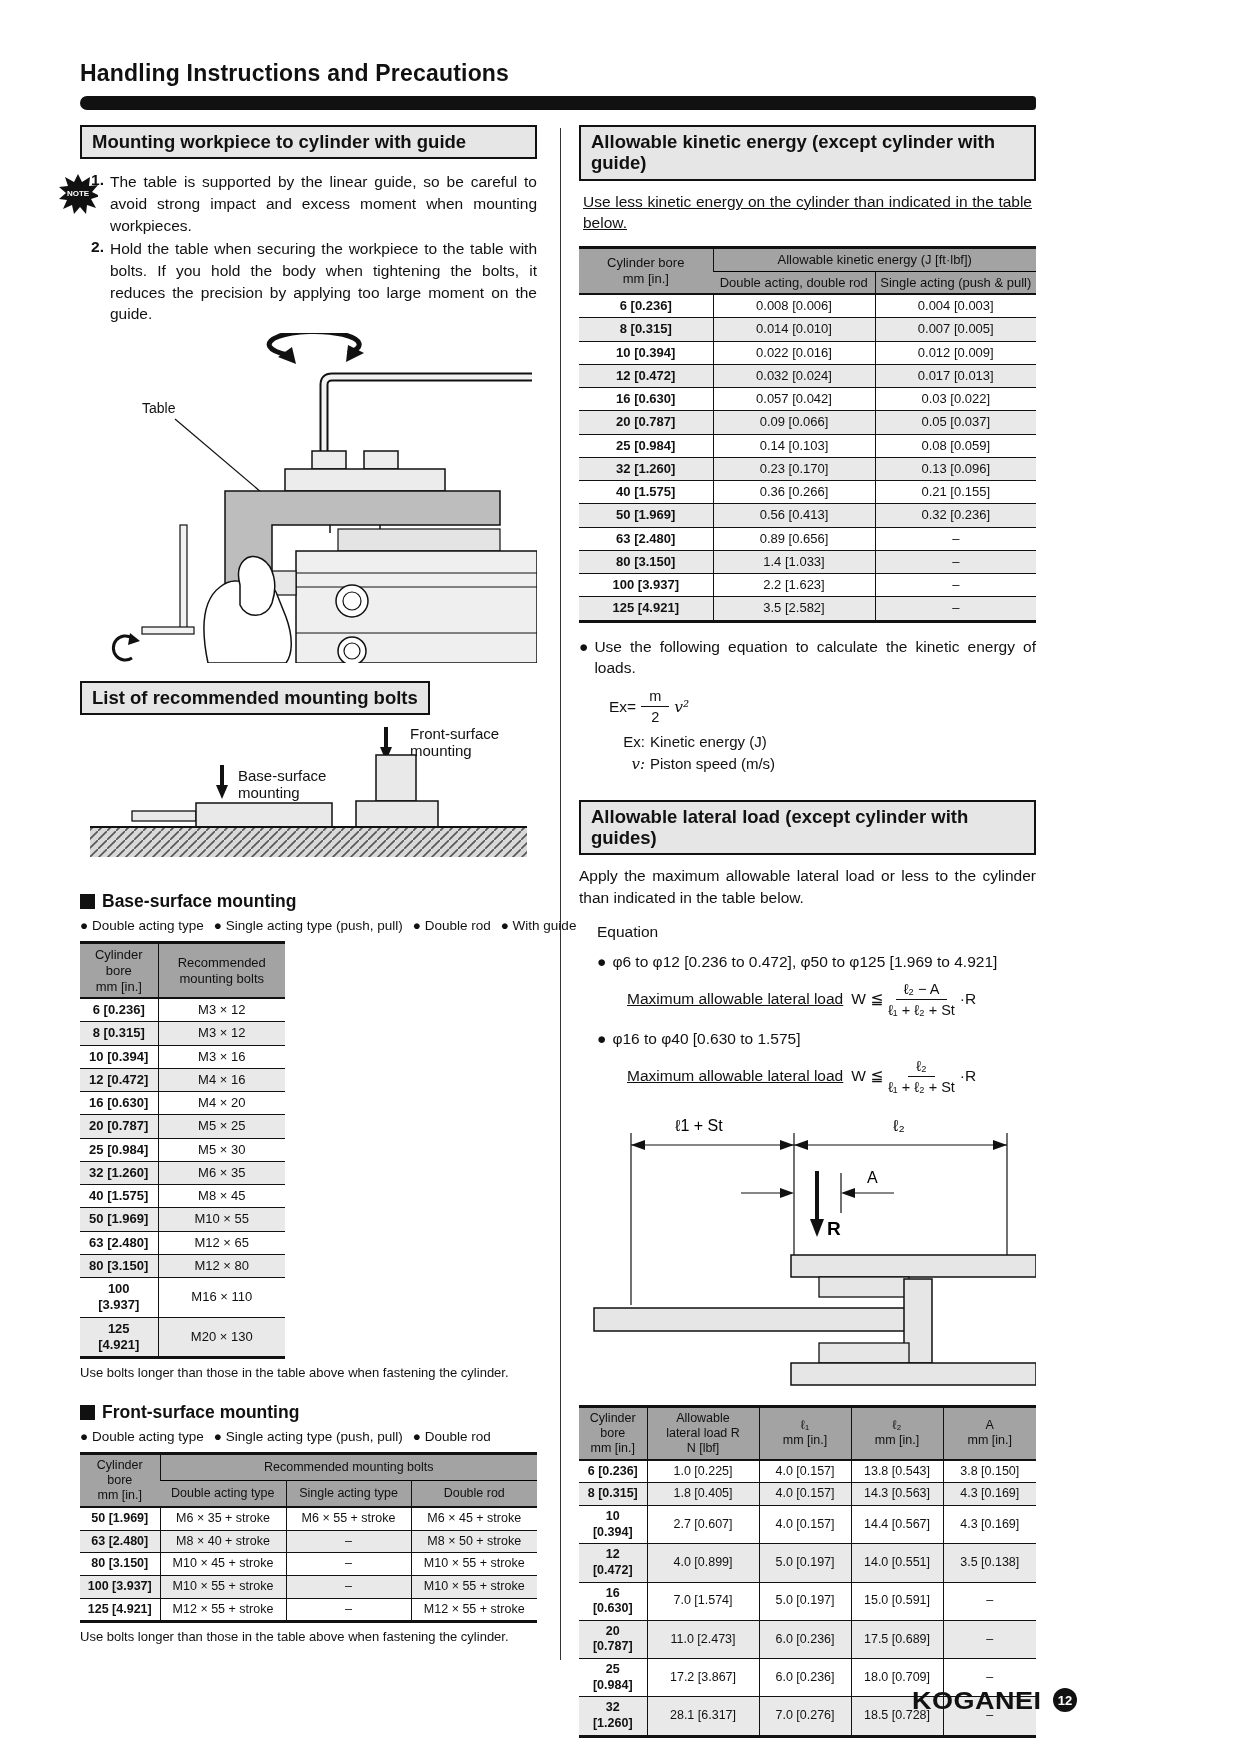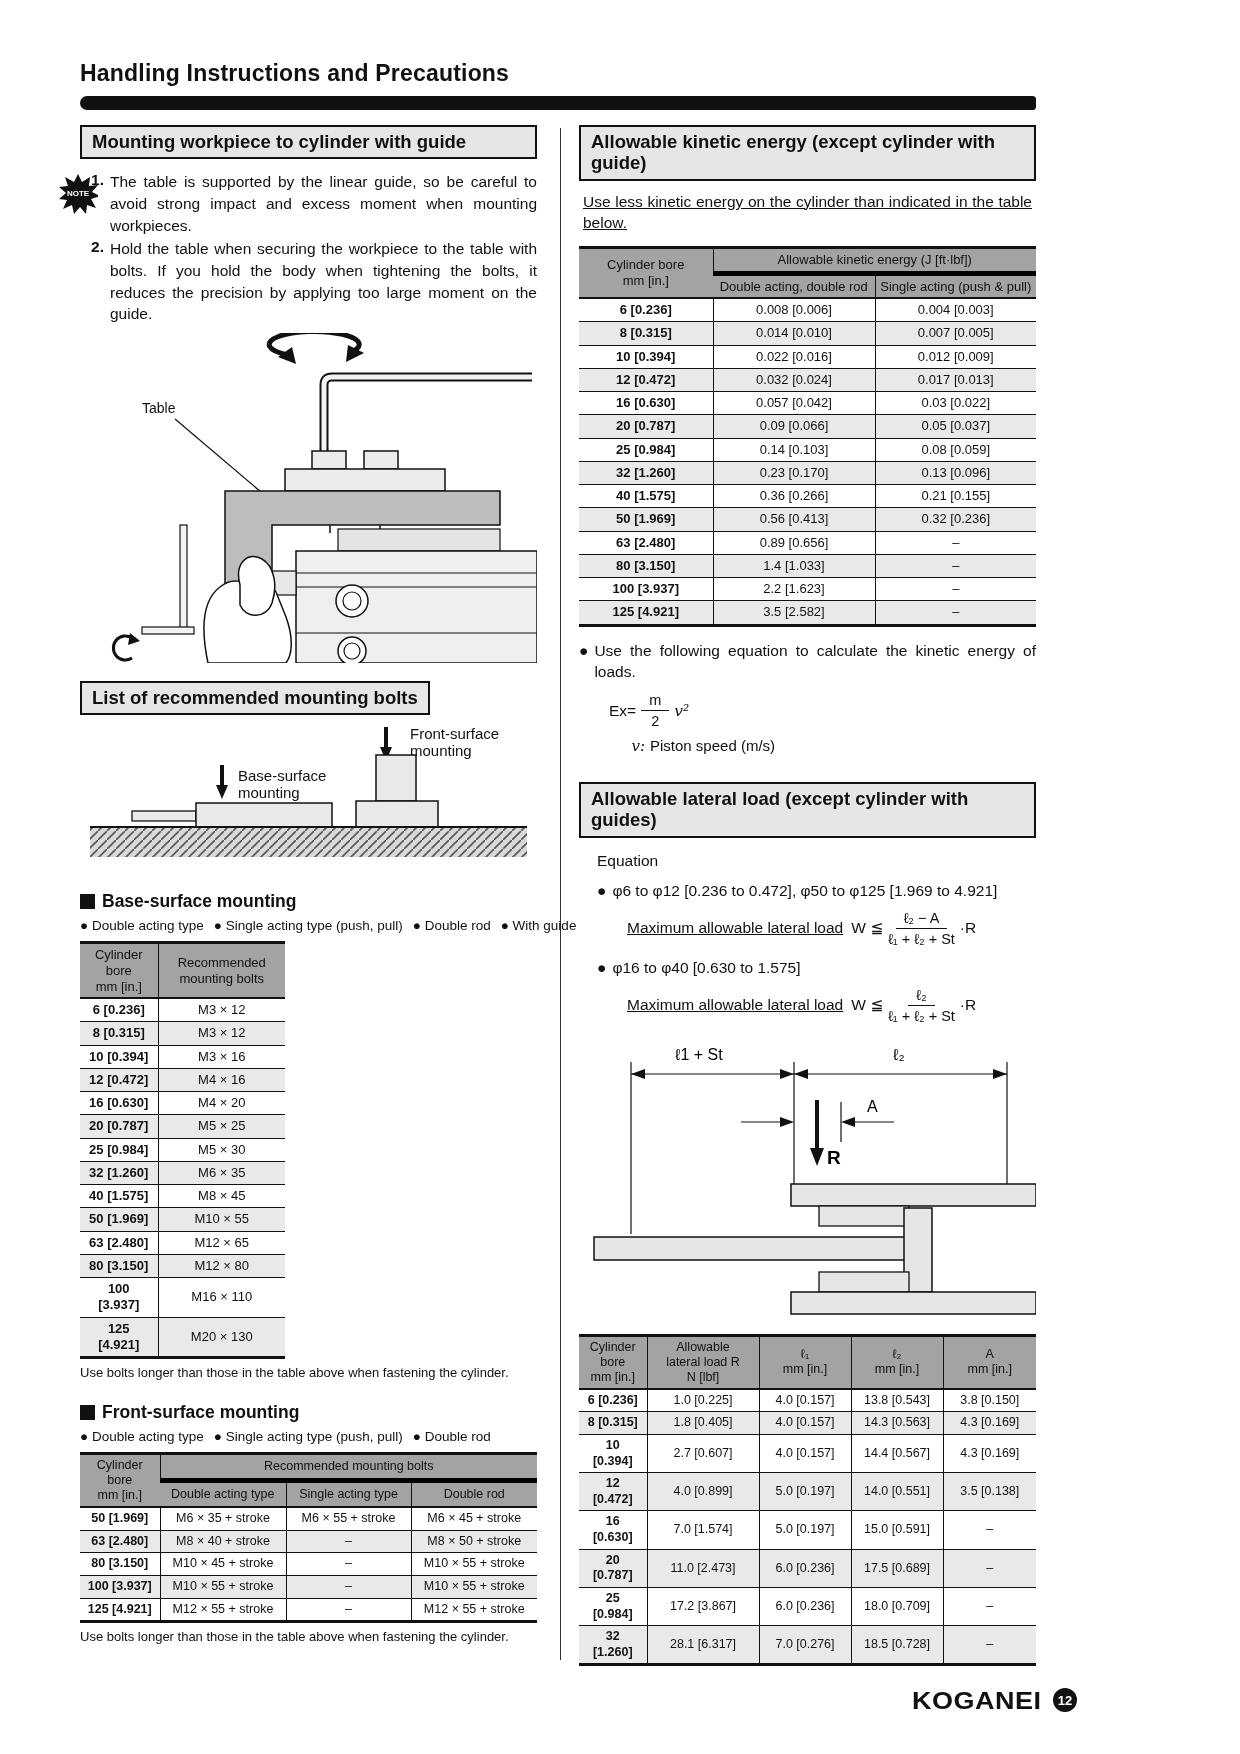--- a/index.html
+++ b/index.html
@@ -33,21 +33,21 @@
   .sq-heading .sq { width:15px; height:15px; background:#111; margin-right:7px; flex:0 0 15px; }
   .legend { font-size:13.5px; white-space:nowrap; margin-bottom:8px; }
   .legend-item { margin-right:10px; }
 
   
   table { border-collapse:collapse; border-top:3px solid #111; border-bottom:3px solid #111; font-size:13px; }
   thead { border-bottom:2.5px solid #111; }
   th { background:#a3a3a3; font-weight:normal; padding:3px 4px; white-space:pre-line; line-height:1.2; }
   td { padding:3px 6px; text-align:center; line-height:1.25; }
   tbody tr { border-top:1px solid #111;margin-top:48px; }
-  thead tr + tr { border-top:5px solid #000000;border-radius:7px; }
+  thead tr + tr { border-top:1px solid #000000;border-radius:7px; }
   th + th, td + td { border-left:1px solid #111; }
   tbody tr:nth-child(even) { background:#e9e9e9; }
   tbody td:first-child { font-weight:bold; }
   .tbl-note { font-size:13px; margin:6px 0 0; }
 
   
   .eq-bullet { font-size:15.5px; line-height:1.35; text-align:justify; display:flex; margin-top:14px; }
   .eq-bullet .b { margin-right:6px; }
   .formula-row { display:flex; align-items:center; font-size:15.5px; margin:10px 0 4px 30px; }
   .frac { display:inline-flex; flex-direction:column; align-items:center; margin:0 5px; font-size:14.5px; }
@@ -421,24 +421,26 @@
     <div class="formula-row">
       <span>Ex=</span>
       <span class="frac">
         <span class="num">m</span>
         <span class="den">2</span>
       </span>
       <span class="ital">v²</span>
     </div>
 
     <div class="defs">
+      <div><span class="k">Ex:</span><span>Kinetic energy (J)</span></div>
       <div><span class="k ital">v:</span><span>Piston speed (m/s)</span></div>
     </div>
 
     <div class="section-box" style="margin-top:24px;">Allowable lateral load (except cylinder with guides)</div>
+    <div class="body-text" style="margin:10px 0 0;">Apply the maximum allowable lateral load or less to the cylinder than indicated in the table below.</div>
 
     <div class="eq-word">Equation</div>
 
     <div class="phi-line" style="margin-left:18px;">
       <span class="b">●</span>
       <span>φ6 to φ12 [0.236 to 0.472], φ50 to φ125 [1.969 to 4.921]</span>
     </div>
     <div class="formula-row" style="margin-left:48px;">
       <span class="w-label">Maximum allowable lateral load</span>
       <span>W ≦</span>

